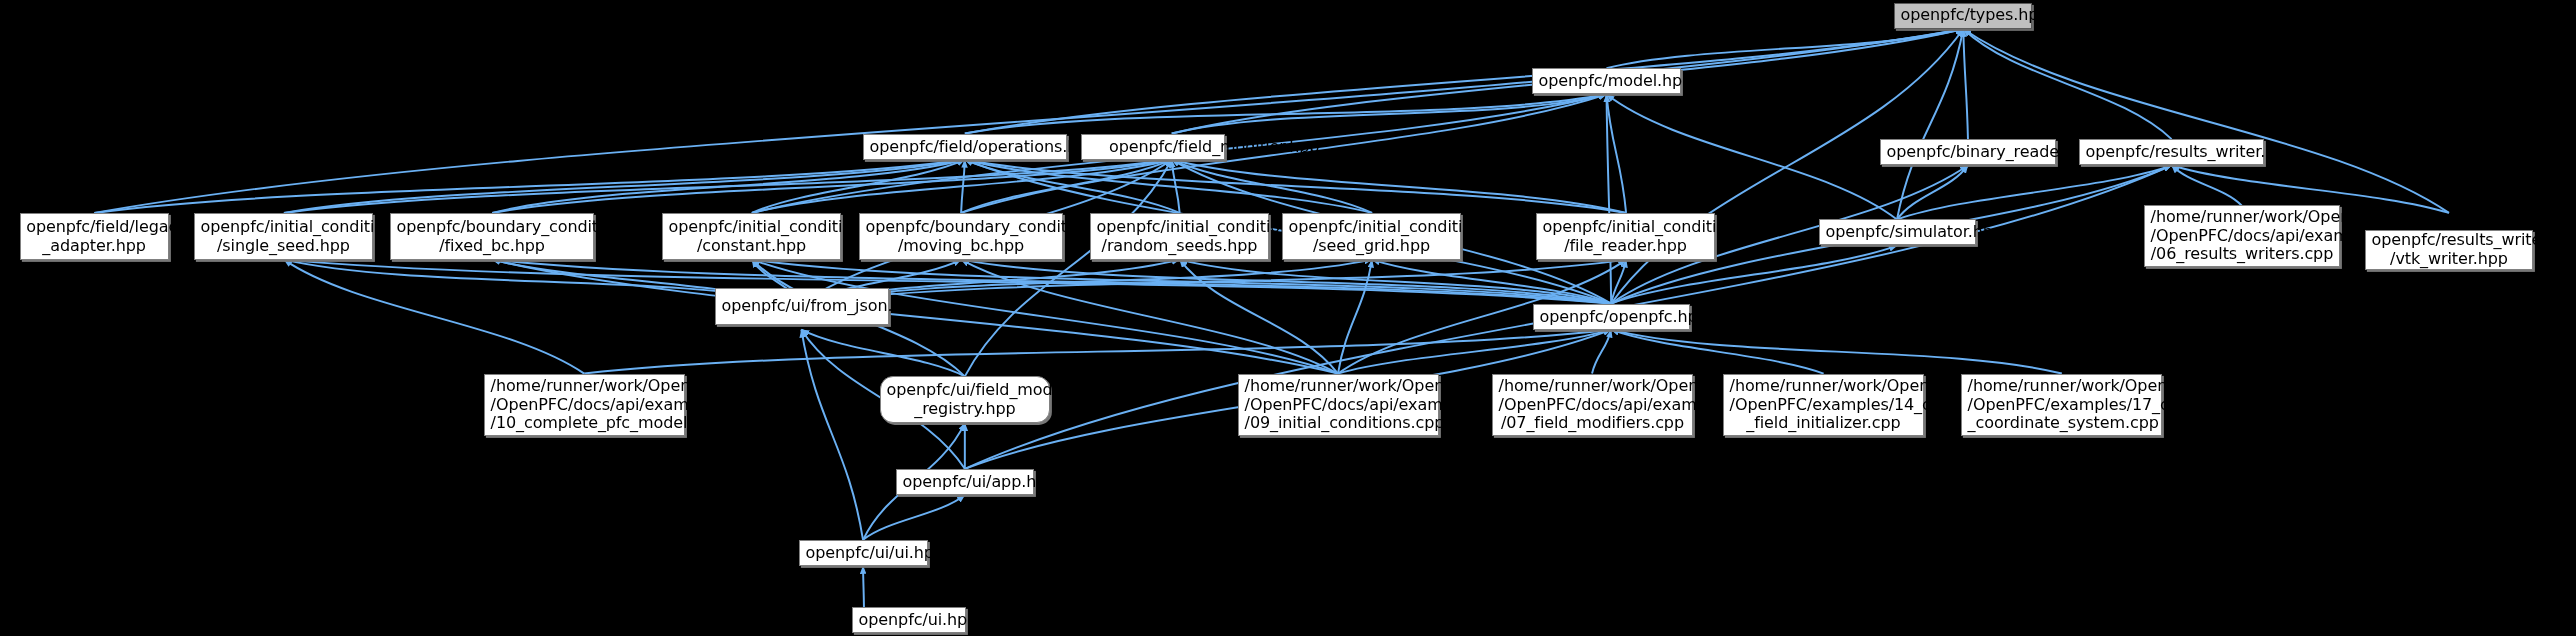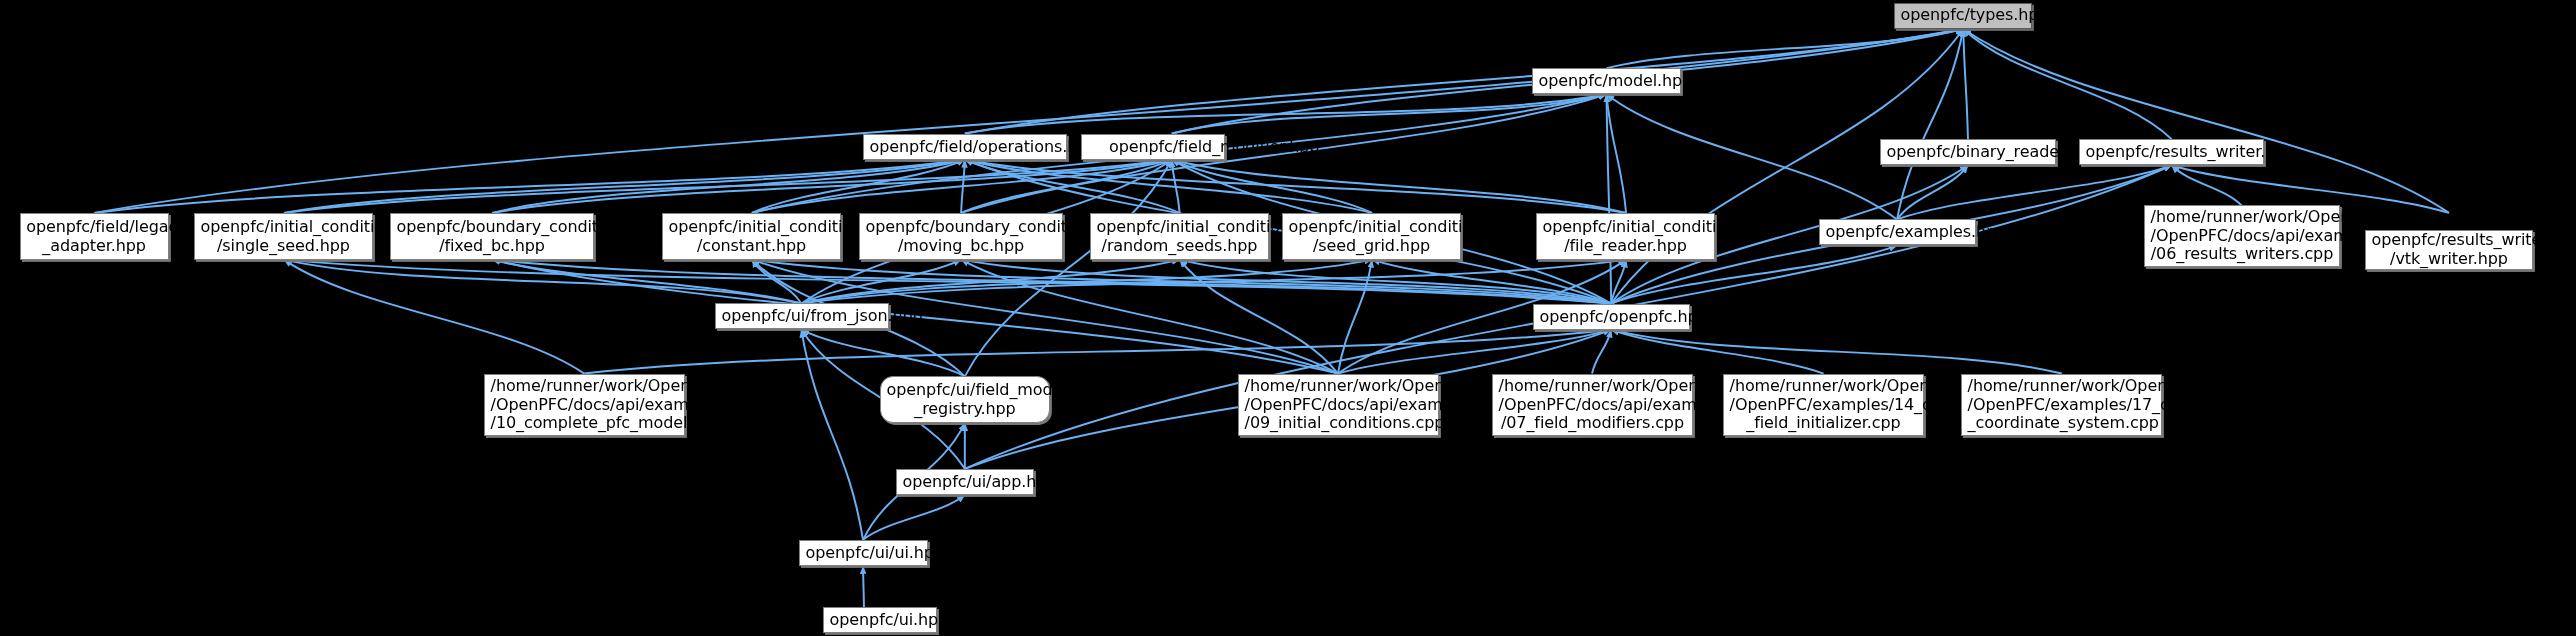--- a/index.html
+++ b/index.html
@@ -141,21 +141,21 @@
         <path d="M 925 650 C 924.75 630.2, 924.25 625.8, 924 606" fill="none" stroke="#6ab0f3" stroke-width="2.1" marker-end="url(#arrow)"></path>
       </g>
   </svg>
   <div id="nodes">
       <div class="node root" style="left: 1894px; top: 2.8px; width: 138px; height: 26px;"><span class="label">openpfc/types.hpp</span></div>
       <div class="node" style="left: 1532px; top: 68px; width: 149px; height: 26px; text-align: center;"><span class="label">openpfc/model.hpp</span></div>
       <div class="node" style="left: 863px; top: 134px; width: 204px; height: 26px;"><span class="label">openpfc/field/operations.hpp</span></div>
       <div class="node" style="left: 1081px; top: 134px; width: 144px; height: 26px; padding-left: 27px;"><span class="label">openpfc/field_modifier.hpp</span></div>
       <div class="node" style="left: 1880px; top: 139px; width: 176px; height: 26px;"><span class="label">openpfc/binary_reader.hpp</span></div>
       <div class="node" style="left: 2079px; top: 139px; width: 185px; height: 26px;"><span class="label">openpfc/results_writer.hpp</span></div>
-      <div class="node" style="left: 1819px; top: 219px; width: 157px; height: 26px;"><span class="label">openpfc/examples.hpp</span></div>
+      <div class="node" style="left: 1819px; top: 219px; width: 157px; height: 26px;"><span class="label">openpfc/simulator.hpp</span></div>
       <div class="node" style="left: 19.6px; top: 213px; width: 149px; height: 47px;"><span class="label">openpfc/field/legacy
 _adapter.hpp</span></div>
       <div class="node" style="left: 194px; top: 213px; width: 179px; height: 47px;"><span class="label">openpfc/initial_conditions
 /single_seed.hpp</span></div>
       <div class="node" style="left: 390px; top: 213px; width: 204px; height: 47px;"><span class="label">openpfc/boundary_conditions
 /fixed_bc.hpp</span></div>
       <div class="node" style="left: 662px; top: 213px; width: 179px; height: 47px;"><span class="label">openpfc/initial_conditions
 /constant.hpp</span></div>
       <div class="node" style="left: 859px; top: 213px; width: 204px; height: 47px;"><span class="label">openpfc/boundary_conditions
 /moving_bc.hpp</span></div>
@@ -163,37 +163,37 @@
 /random_seeds.hpp</span></div>
       <div class="node" style="left: 1282px; top: 213px; width: 179px; height: 47px;"><span class="label">openpfc/initial_conditions
 /seed_grid.hpp</span></div>
       <div class="node" style="left: 1536px; top: 213px; width: 179px; height: 47px;"><span class="label">openpfc/initial_conditions
 /file_reader.hpp</span></div>
       <div class="node" style="left: 2144px; top: 205px; width: 196px; height: 62px;"><span class="label">/home/runner/work/OpenPFC
 /OpenPFC/docs/api/examples
 /06_results_writers.cpp</span></div>
       <div class="node" style="left: 2365px; top: 230px; width: 168px; height: 40px;"><span class="label">openpfc/results_writers
 /vtk_writer.hpp</span></div>
-      <div class="node" style="left: 715px; top: 303px; width: 174px; height: 26px;"><span class="label">openpfc/ui/from_json.hpp</span></div>
+      <div class="node" style="left: 715px; top: 288px; width: 174px; height: 37px;"><span class="label">openpfc/ui/from_json.hpp</span></div>
       <div class="node" style="left: 1533px; top: 304px; width: 157px; height: 26px;"><span class="label">openpfc/openpfc.hpp</span></div>
       <div class="node" style="left: 484px; top: 374px; width: 201px; height: 62px;"><span class="label">/home/runner/work/OpenPFC
 /OpenPFC/docs/api/examples
 /10_complete_pfc_model.cpp</span></div>
       <div class="node" style="left: 880px; top: 376px; width: 170px; height: 47px; border-radius: 13px;"><span class="label">openpfc/ui/field_modifier
 _registry.hpp</span></div>
       <div class="node" style="left: 1238px; top: 374px; width: 201px; height: 62px;"><span class="label">/home/runner/work/OpenPFC
 /OpenPFC/docs/api/examples
 /09_initial_conditions.cpp</span></div>
       <div class="node" style="left: 1492px; top: 374px; width: 201px; height: 62px;"><span class="label">/home/runner/work/OpenPFC
 /OpenPFC/docs/api/examples
 /07_field_modifiers.cpp</span></div>
       <div class="node" style="left: 1723px; top: 374px; width: 201px; height: 62px;"><span class="label">/home/runner/work/OpenPFC
 /OpenPFC/examples/14_custom
 _field_initializer.cpp</span></div>
       <div class="node" style="left: 1961px; top: 374px; width: 201px; height: 62px;"><span class="label">/home/runner/work/OpenPFC
 /OpenPFC/examples/17_custom
 _coordinate_system.cpp</span></div>
       <div class="node" style="left: 896px; top: 469px; width: 138px; height: 26px;"><span class="label">openpfc/ui/app.hpp</span></div>
       <div class="node" style="left: 799px; top: 540px; width: 129px; height: 26px;"><span class="label">openpfc/ui/ui.hpp</span></div>
-      <div class="node" style="left: 823px; top: 607px; width: 114px; height: 26px;"><span class="label">openpfc/ui.hpp</span></div>
+      <div class="node" style="left: 852px; top: 607px; width: 114px; height: 26px;"><span class="label">openpfc/ui.hpp</span></div>
     </div>
 </div>
 
 
 </body></html>

